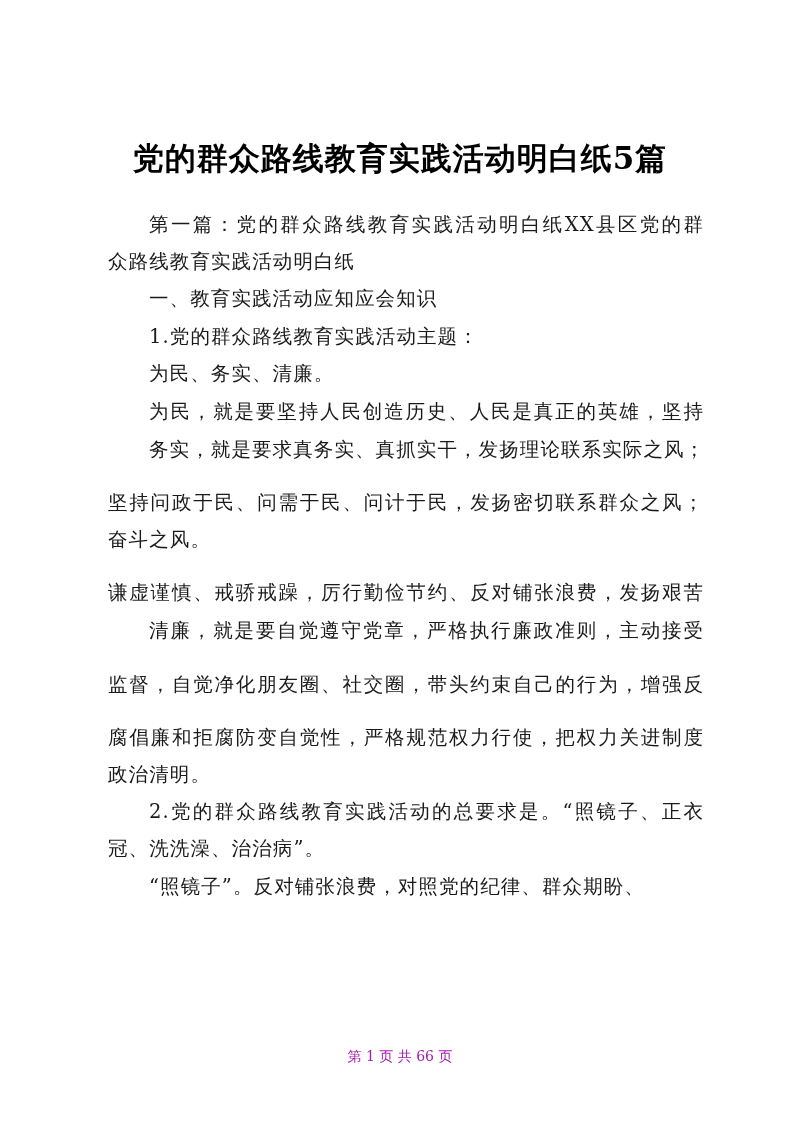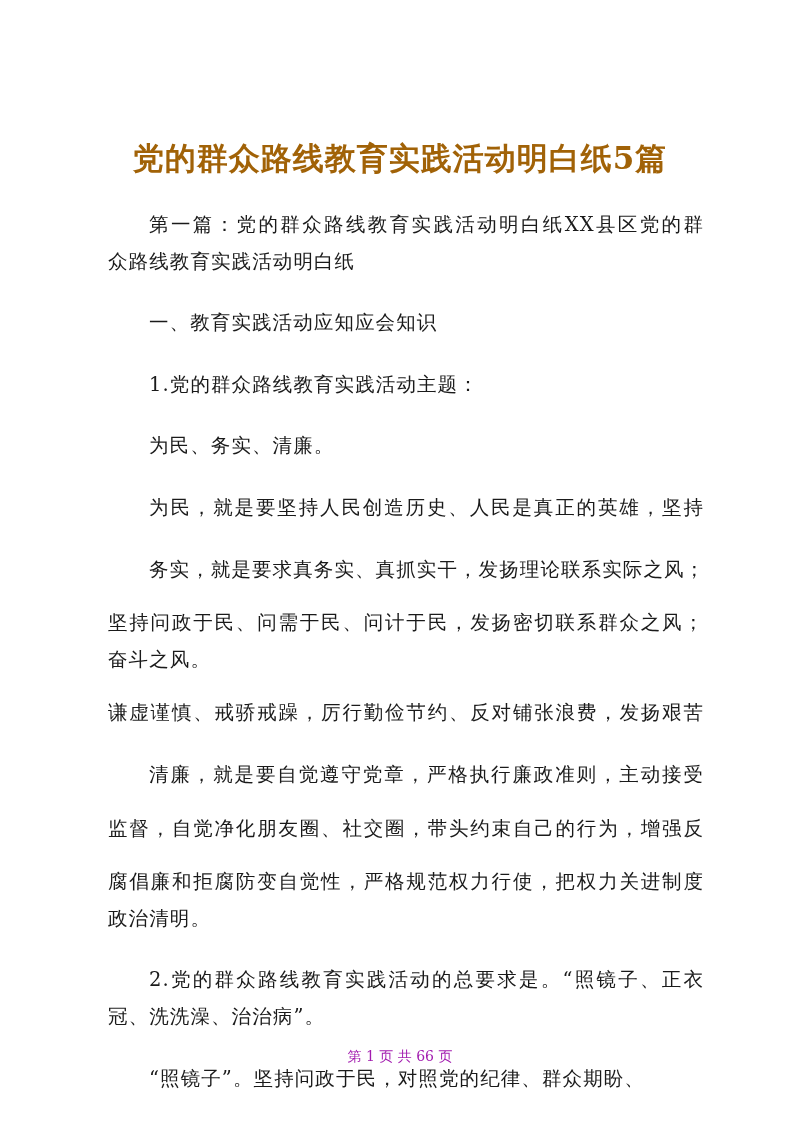--- a/index.html
+++ b/index.html
@@ -1,25 +1,25 @@
 <!DOCTYPE html>
 <html><head>
   <meta charset="utf-8">
   <style>
     html, body { margin: 0; padding: 0; background: #ffffff; }
     body { width: 800px; height: 1131px; position: relative; overflow: hidden;
       font-family: "DejaVu Serif", "Liberation Serif", serif; color: #1a1a1a; }
     .title { position: absolute; top: 138px; left: 0; width: 800px; text-align: center;
-      font-size: 31px; font-weight: bold; letter-spacing: 1px; color: #a16207; }
+      font-size: 31px; font-weight: bold; letter-spacing: 1px; color: #000000; }
     .body { position: absolute; top: 190px; left: 108px; width: 596px; }
     .line { font-size: 19.5px; height: 36.6px; line-height: 36.6px; white-space: nowrap;
       letter-spacing: 1.1px; }
     .indent { padding-left: 41px; }
     .just { text-align: justify; text-align-last: justify; margin-top: 17px; }
-    .gap { margin-top: 25px; }
+    .gap { margin-top: 1px; }
     .footer { position: absolute; top: 1048px; left: 0; width: 800px; text-align: center;
       font-size: 14px; color: #a21caf; }
   </style>
 </head>
 <body>
 
 <div class="title">党的群众路线教育实践活动明白纸5篇</div>
 
 <div class="body">
 
@@ -40,16 +40,16 @@
   <div class="line just">谦虚谨慎、戒骄戒躁，厉行勤俭节约、反对铺张浪费，发扬艰苦</div>
 
   <div class="line indent just gap">清廉，就是要自觉遵守党章，严格执行廉政准则，主动接受</div>
   <div class="line just">监督，自觉净化朋友圈、社交圈，带头约束自己的行为，增强反</div>
   <div class="line just">腐倡廉和拒腐防变自觉性，严格规范权力行使，把权力关进制度</div>
   <div class="line">政治清明。</div>
 
   <div class="line indent just gap">2.党的群众路线教育实践活动的总要求是。“照镜子、正衣</div>
   <div class="line">冠、洗洗澡、治治病”。</div>
 
-  <div class="line indent gap">“照镜子”。坚持问政于民，对照党的纪律、群众期盼、</div>
+  <div class="line indent gap">“照镜子”。反对铺张浪费，对照党的纪律、群众期盼、</div>
 </div>
 
 <div class="footer">第 1 页  共 66 页</div>
 
 </body></html>

